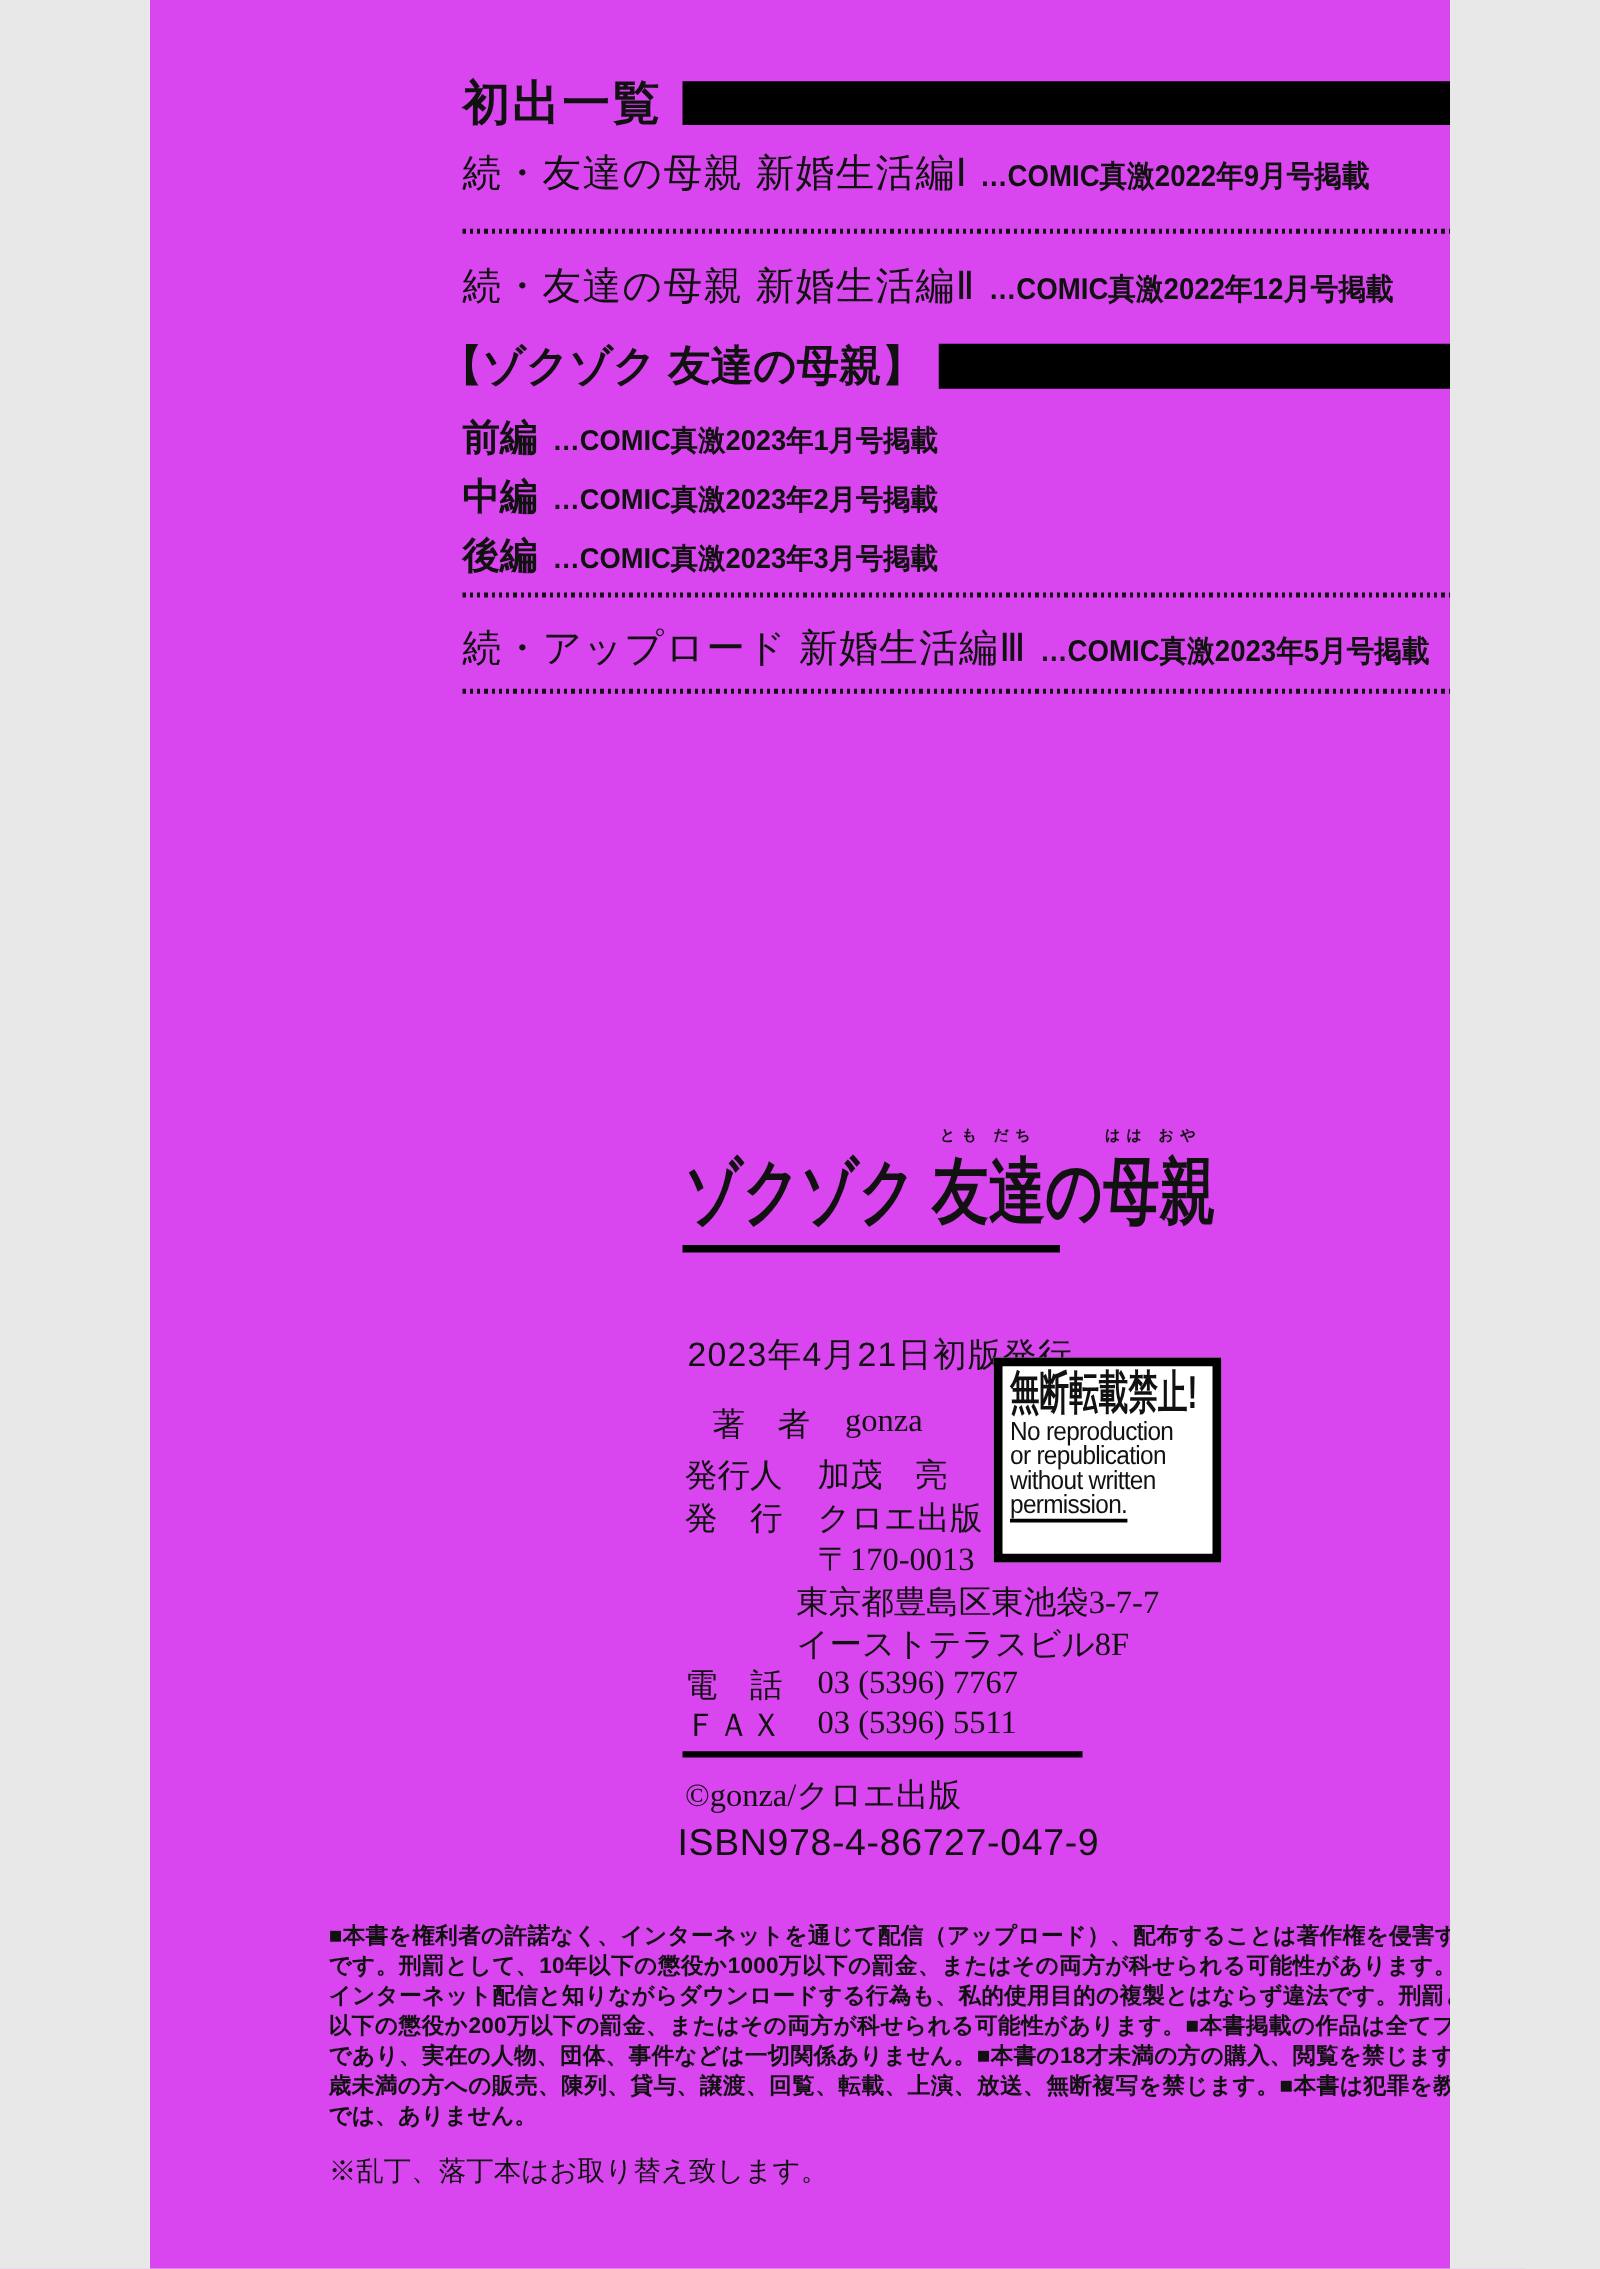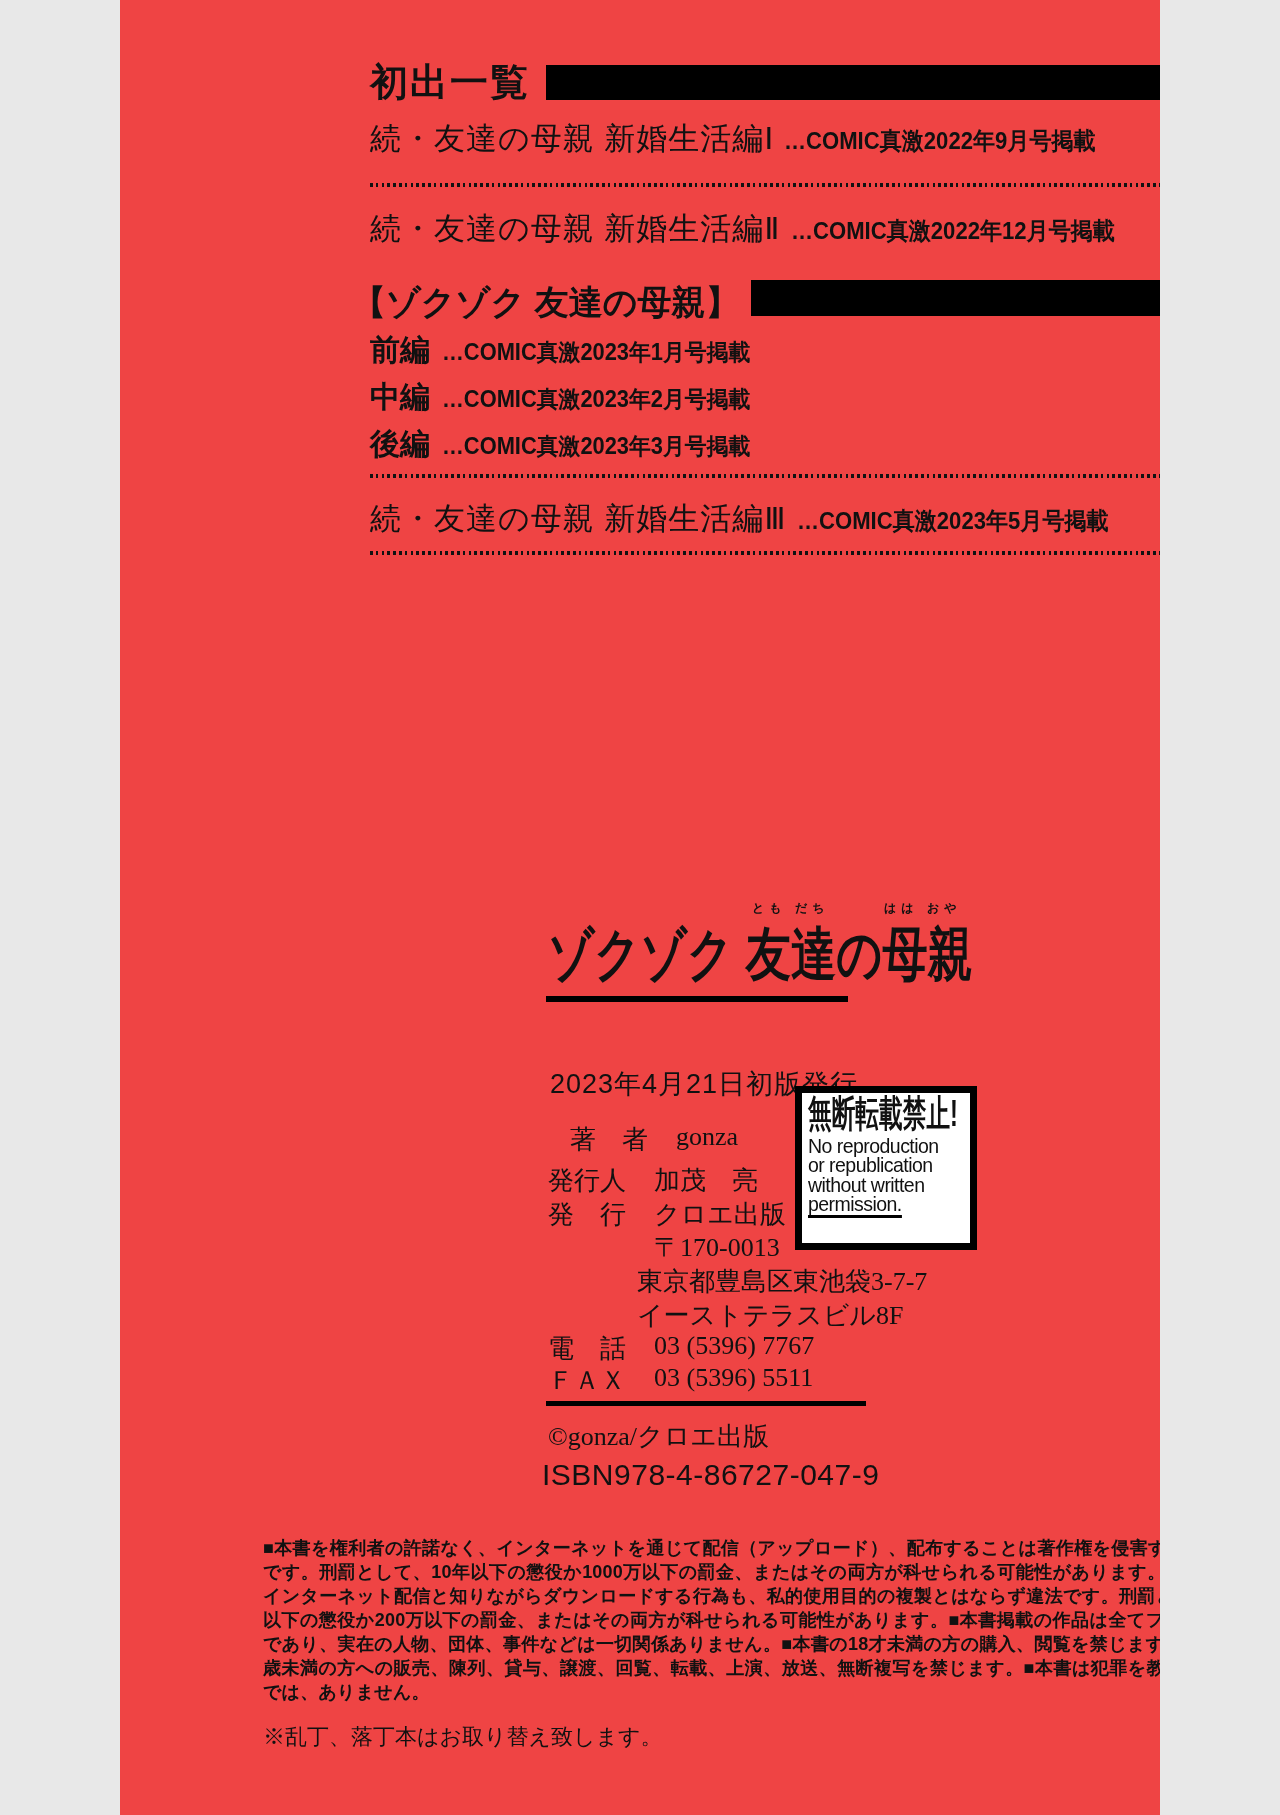--- a/index.html
+++ b/index.html
@@ -3,31 +3,31 @@
 <meta charset="utf-8">
 <style>
   * { margin: 0; padding: 0; box-sizing: border-box; }
   html, body { background: #e8e8e8; }
   body { font-family: "Liberation Sans", "DejaVu Sans", sans-serif; color: #111; }
   .page {
     position: relative;
     width: 1040px;
     height: 1815px;
     margin: 0 auto;
-    background: #ef4444;
+    background: #d946ef;
     overflow: hidden;
     text-decoration: underline;
   }
   .abs { position: absolute; }
 
   
   .heading-row { display: flex; align-items: center; }
   .heading-row .bar { flex: 1; background: #000; }
   .h1-text { font-size: 38px; font-weight: 700; letter-spacing: 2px; white-space: nowrap; }
-  .h2-text { font-size: 34px; font-weight: 900; letter-spacing: 0px; white-space: nowrap; margin-top: 10px; }
+  .h2-text { font-size: 34px; font-weight: 900; letter-spacing: 0px; white-space: nowrap; }
   .entry { display: flex; align-items: baseline; white-space: nowrap; }
   .entry .etitle { font-size: 31px; font-weight: 400; letter-spacing: 1px; }
   .entry .esource { font-size: 24px; font-weight: 700; margin-left: 10px; transform: scaleX(0.92); transform-origin: left bottom; }
   .subentry { display: flex; align-items: baseline; white-space: nowrap; text-align: center; }
   .subentry .slabel { font-size: 30px; font-weight: 900; }
   .subentry .ssource { font-size: 23px; font-weight: 700; margin-left: 12px; transform: scaleX(0.95); transform-origin: left bottom; }
   .dotted {
     height: 4px;
     background-image: repeating-linear-gradient(to right, #111 0 2.6px, transparent 2.6px 5.8px);
   }
@@ -107,21 +107,21 @@
     <span class="ssource">…COMIC真激2023年2月号掲載</span>
   </div>
   <div class="abs subentry" style="left:250px; top:424px;">
     <span class="slabel">後編</span>
     <span class="ssource">…COMIC真激2023年3月号掲載</span>
   </div>
 
   <div class="abs dotted" style="left:250px; top:474px; width:845px;"></div>
 
   <div class="abs entry" style="left:250px; top:498px;">
-    <span class="etitle">続・友達の母親 新婚生活編Ⅲ</span>
+    <span class="etitle">続・アップロード 新婚生活編Ⅲ</span>
     <span class="esource">…COMIC真激2023年5月号掲載</span>
   </div>
 
   <div class="abs dotted" style="left:250px; top:551px; width:845px;"></div>
 
   <div class="abs furigana" style="left:632px; top:900px;">とも だち</div>
   <div class="abs furigana" style="left:764px; top:900px;">はは おや</div>
   <div class="abs main-title" style="left:428px; top:925px;">ゾクゾク 友達の母親</div>
   <div class="abs title-rule" style="left:426px; top:996px; width:302px;"></div>
   <div class="abs edition-date" style="left:430px; top:1066px;">2023年4月21日初版発行</div>

